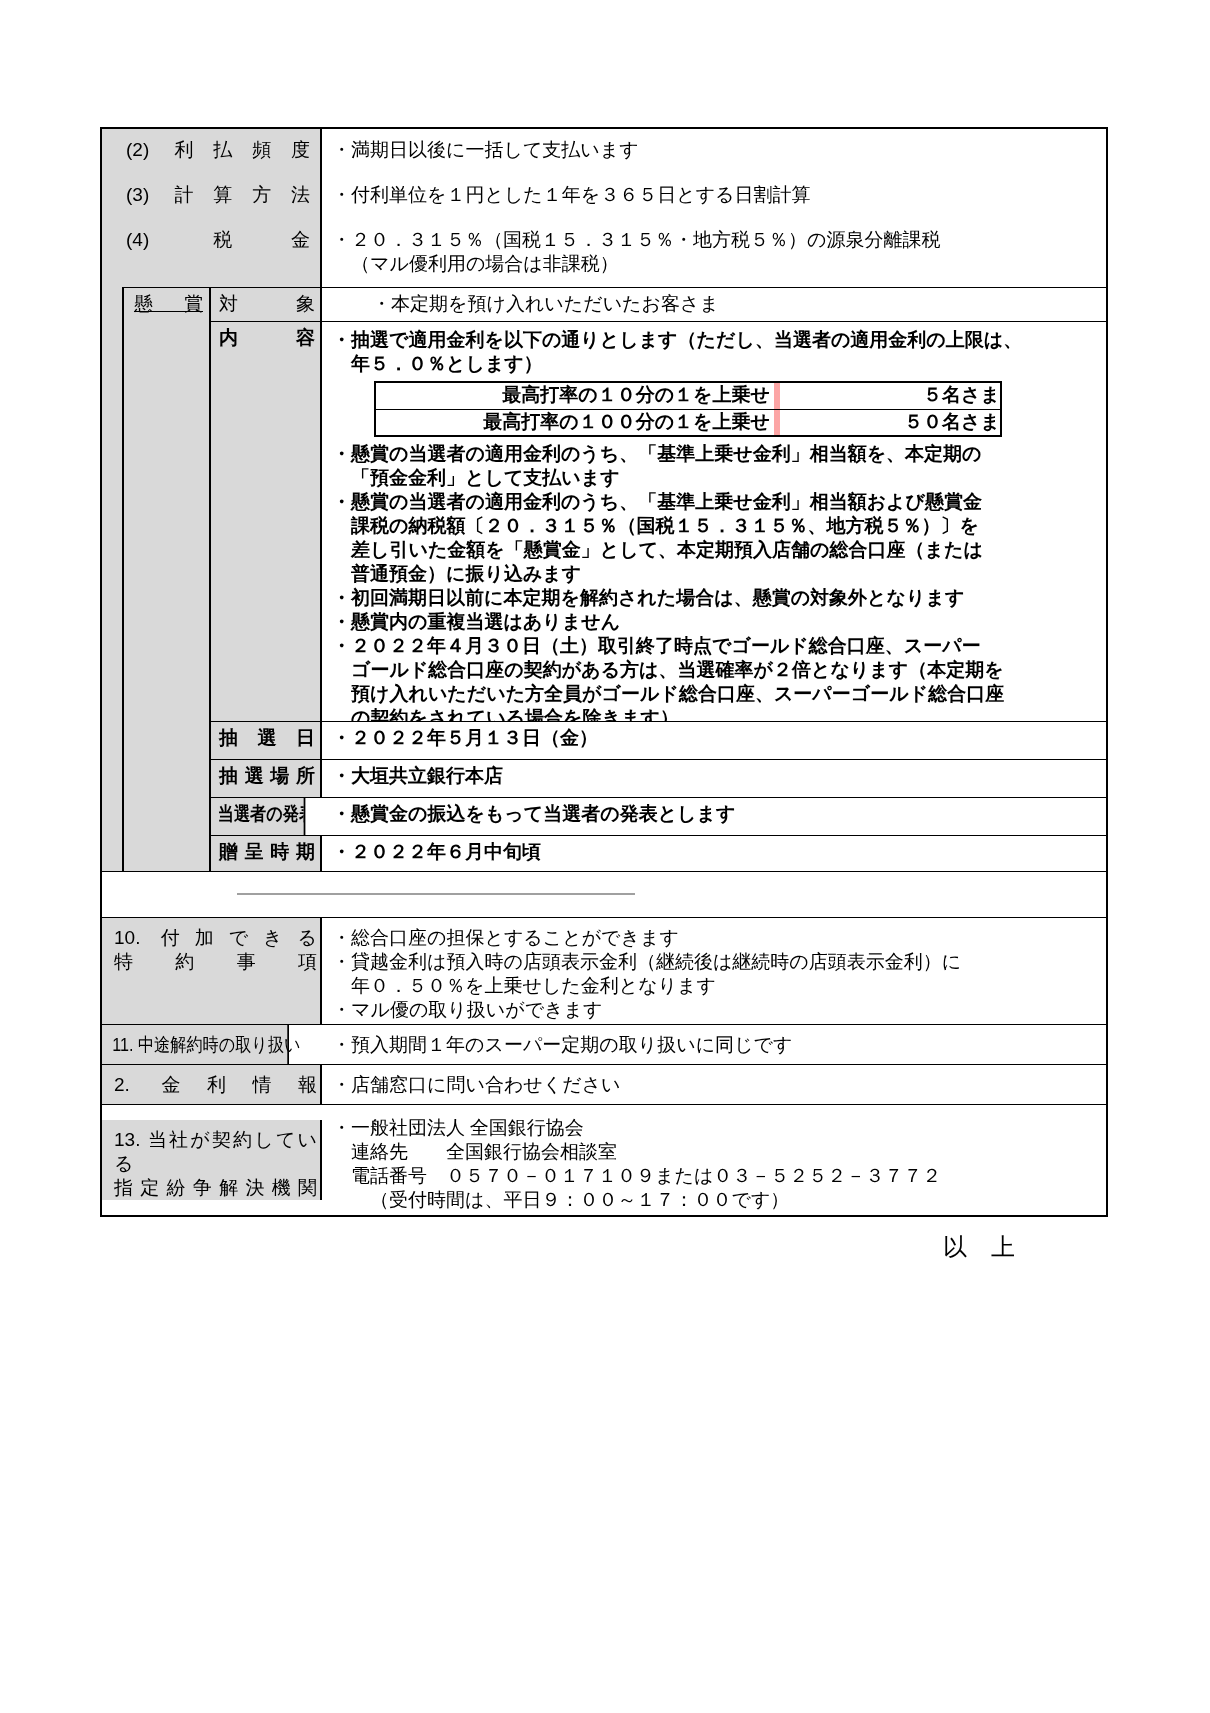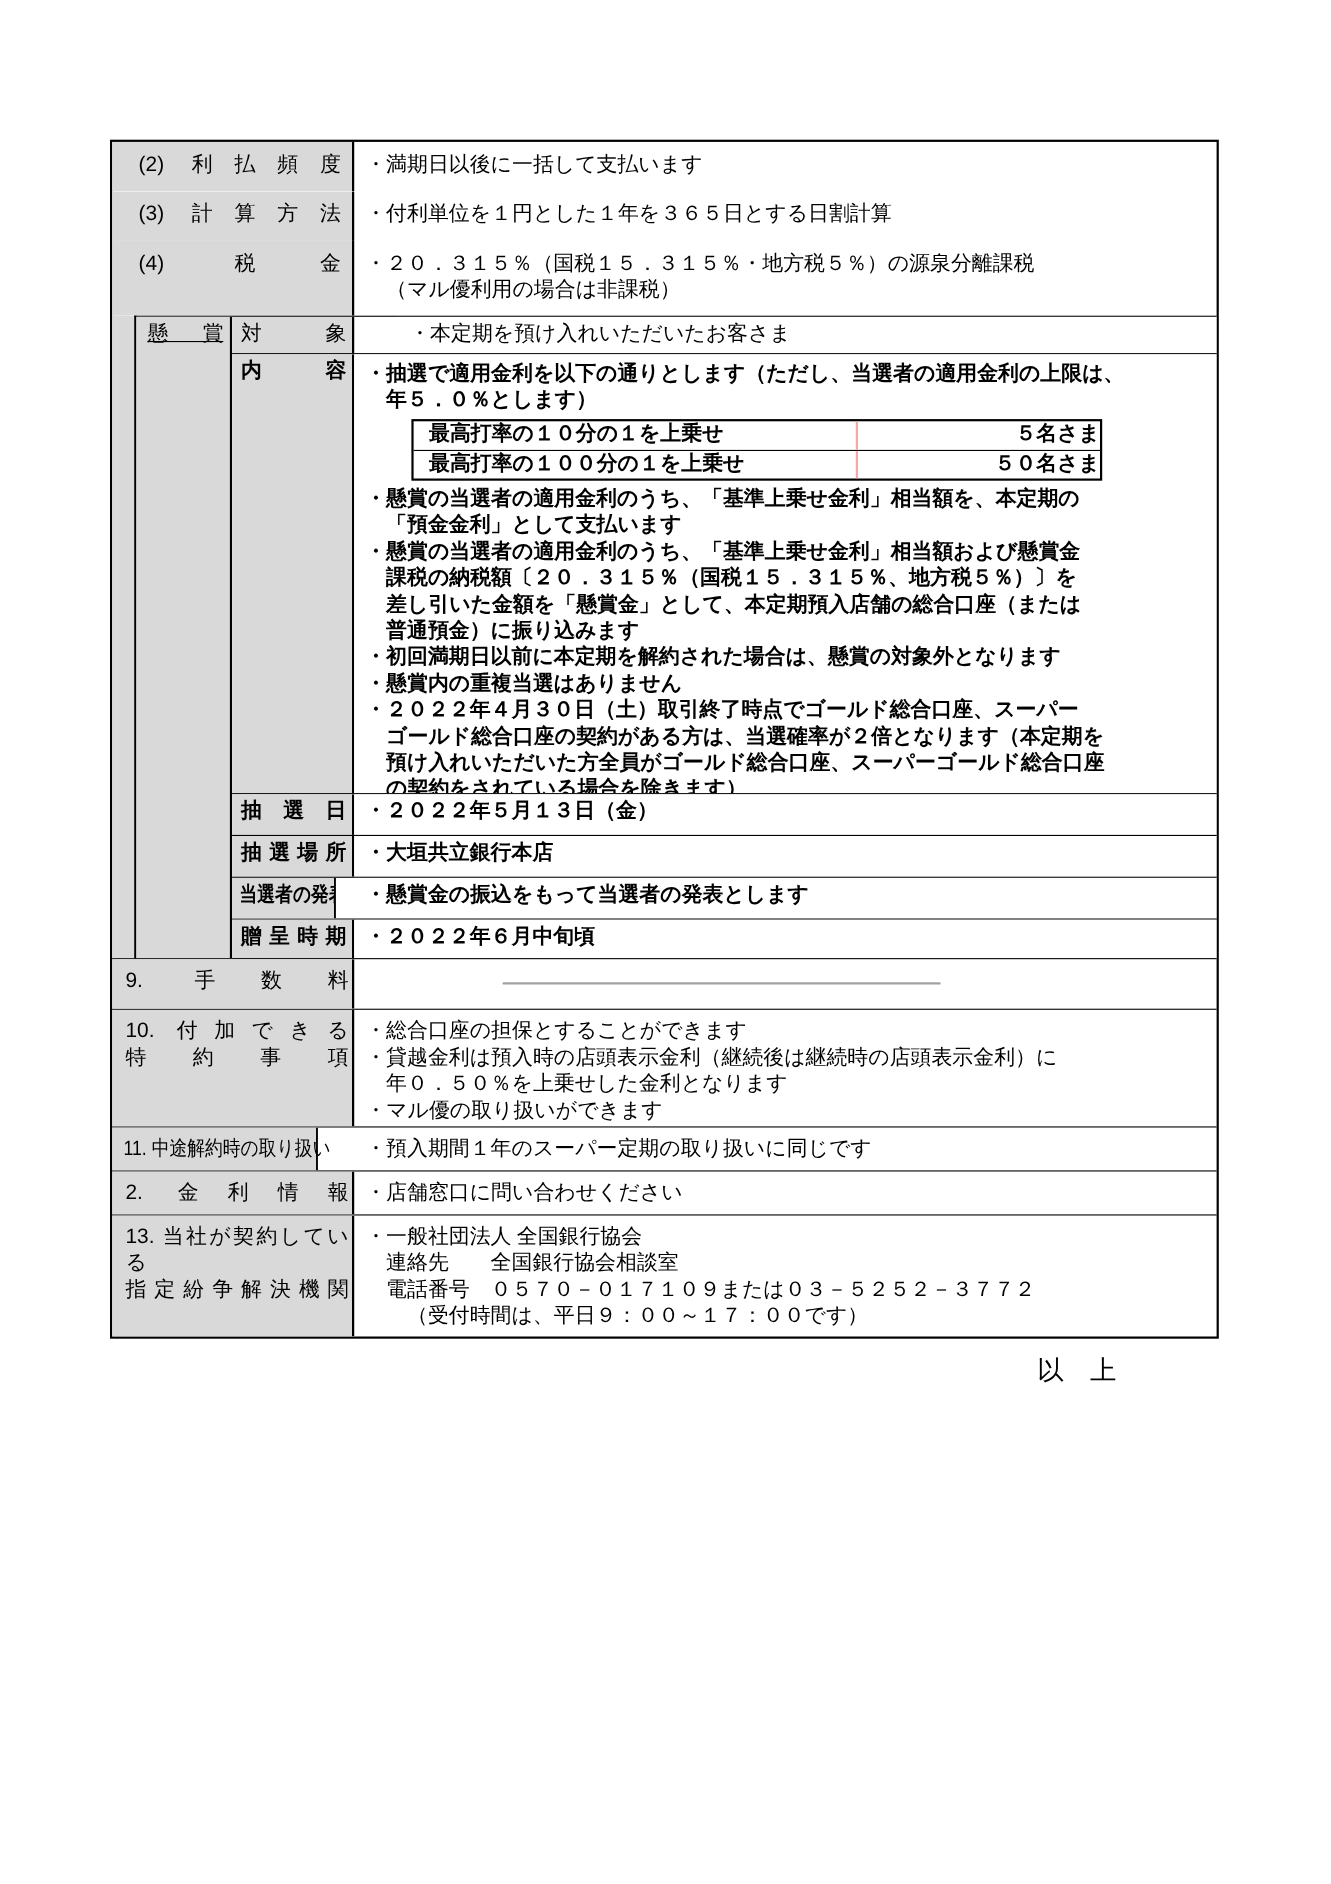--- a/index.html
+++ b/index.html
@@ -48,34 +48,34 @@
   .kcontent { flex:1; background:#fff; padding:4px 8px 0 10px; }
   .kr-taisho { height:33px;gap:40px; }
   .kr-naiyo  { height:400px; }
   .kr-chusenbi, .kr-basho, .kr-happyo { height:38px; }
   .kr-zotei { height:36px; }
   .kr-naiyo .kcontent { padding-top:6px; }
   
   .ptable { margin:5px 0 5px 42px; width:628px; border:2px solid #000; }
   .prow { display:flex; height:26px; overflow:hidden; }
   .prow + .prow { border-top:1px solid #000; }
-  .pcond { width:404px; border-right:2px solid #fca5a5; padding:0 4px 0 14px; }
+  .pcond { width:404px; border-right:6px solid #fca5a5; padding:0 4px 0 14px;text-align:right; }
   .pwin { flex:1; text-align:right; }
   
   .brow { display:flex; border-top:1px solid #000; overflow:hidden; }
   .brow .hcell2 {
     width:220px; background:#d9d9d9; border-right:2px solid #000;
     padding:8px 3px 0 12px;
   }
   .brow .ccell2 { flex:1; padding:8px 8px 0 10px; }
   .fee-row { height:46px; }
   .addable-row { height:107px; }
   .early-row { height:40px; }
   .rate-row { height:40px; }
-  .dispute-row { height:111px; }
+  .dispute-row { height:111px;align-items:center; }
   .rule {
     margin:13px 0 0 125px; width:398px; height:2px; background:#a0a0a0;
   }
   .closing {
     position:absolute; top:1235px; left:100px; width:1008px;
     text-align:right; padding-right:93px; font-size:24px;
   }
 </style>
 </head>
 <body>
@@ -157,21 +157,20 @@
         <div class="krow kr-zotei">
           <div class="klabel hfont jfy">贈呈時期</div>
           <div class="kcontent multiline">・２０２２年６月中旬頃</div>
         </div>
 
       </div>
     </div>
   </div>
 
   <div class="brow fee-row">
-    <div class="hcell2 hfont jfy">9. 手数料</div>
     <div class="ccell2">
       <div class="rule"></div>
     </div>
   </div>
 
   <div class="brow addable-row">
     <div class="hcell2 hfont jfy multiline">10. 付加できる
 特約事項</div>
     <div class="ccell2 multiline">・総合口座の担保とすることができます
 ・貸越金利は預入時の店頭表示金利（継続後は継続時の店頭表示金利）に

